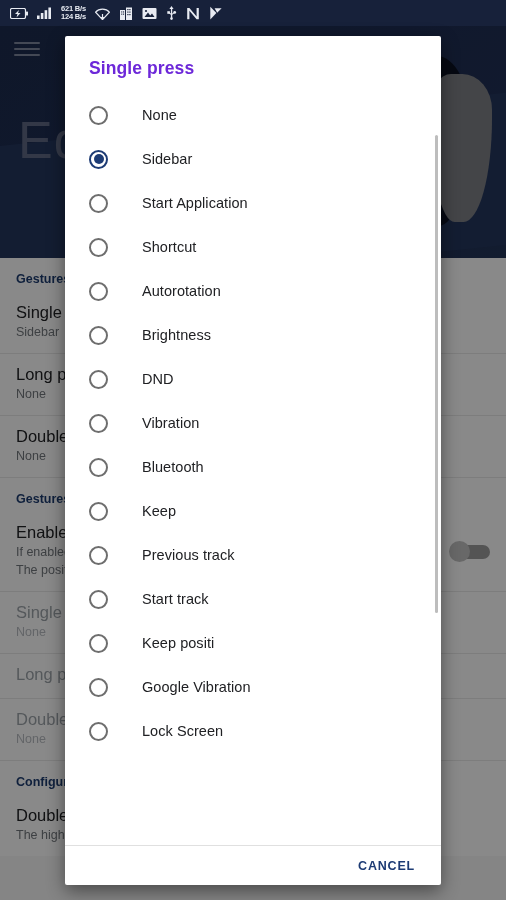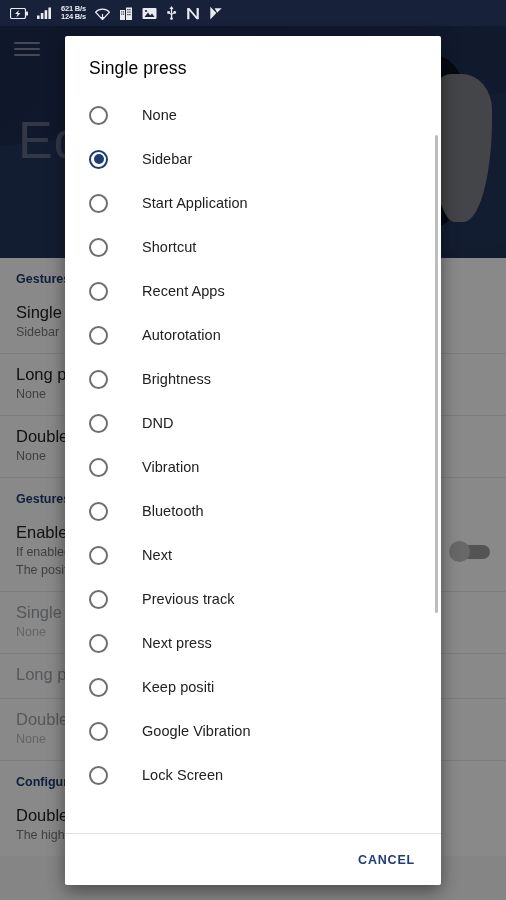--- a/index.html
+++ b/index.html
@@ -128,22 +128,22 @@
     left: 65px; top: 36px;
     width: 376px; height: 849px;
     background: #ffffff;
     border-radius: 2px;
     box-shadow: 0 6px 18px rgba(0,0,0,0.45);
     display: flex; flex-direction: column;
     overflow: hidden;
   }
   .dlg-title {
     padding: 22px 24px 14px 24px;
-    font-size: 17.5px; color: #000000;
-    font-weight: normal;
+    font-size: 17.5px; color: #6d28d9;
+    font-weight: bold;
     letter-spacing: 0.1px;
   }
   .dlg-list {
     flex: 1;
     overflow: hidden;
     position: relative;
     padding-bottom: 2px;
   }
   .opt {
     display: flex; align-items: center;
@@ -169,21 +169,21 @@
     font-size: 14.5px; color: #202124;
     letter-spacing: 0.05px;
   }
   .dlg-scrollbar {
     position: absolute; right: 3px; top: 42px;
     width: 3px; height: 478px;
     background: #bdbdbd; border-radius: 2px;
   }
   .dlg-actions {
     border-top: 1px solid #e0e0e0;
-    height: 52px;
+    height: 40px;
     display: flex; align-items: center; justify-content: flex-end;
     padding: 9px 22px;
   }
   .cancel-btn {
     background: none; border: none;
     font-family: "Liberation Sans", sans-serif;
     font-size: 12.5px; font-weight: bold;
     color: #1d3b74; letter-spacing: 0.8px;
     cursor: pointer; padding: 6px 4px;
   }
@@ -336,53 +336,49 @@
           <div class="opt">
             <span class="radio"></span>
             <span class="opt-label">Start Application</span>
           </div>
           <div class="opt">
             <span class="radio"></span>
             <span class="opt-label">Shortcut</span>
           </div>
           <div class="opt">
             <span class="radio"></span>
-            <span class="opt-label">Recent Apps</span>
-          </div>
-          <div class="opt">
-            <span class="radio"></span>
             <span class="opt-label">Autorotation</span>
           </div>
           <div class="opt">
             <span class="radio"></span>
             <span class="opt-label">Brightness</span>
           </div>
           <div class="opt">
             <span class="radio"></span>
             <span class="opt-label">DND</span>
           </div>
           <div class="opt">
             <span class="radio"></span>
             <span class="opt-label">Vibration</span>
           </div>
           <div class="opt">
             <span class="radio"></span>
             <span class="opt-label">Bluetooth</span>
           </div>
           <div class="opt">
             <span class="radio"></span>
-            <span class="opt-label">Next</span>
+            <span class="opt-label">Keep</span>
           </div>
           <div class="opt">
             <span class="radio"></span>
             <span class="opt-label">Previous track</span>
           </div>
           <div class="opt">
             <span class="radio"></span>
-            <span class="opt-label">Next press</span>
+            <span class="opt-label">Start track</span>
           </div>
           <div class="opt">
             <span class="radio"></span>
             <span class="opt-label">Keep positi</span>
           </div>
           <div class="opt">
             <span class="radio"></span>
             <span class="opt-label">Google Vibration</span>
           </div>
           <div class="opt">

